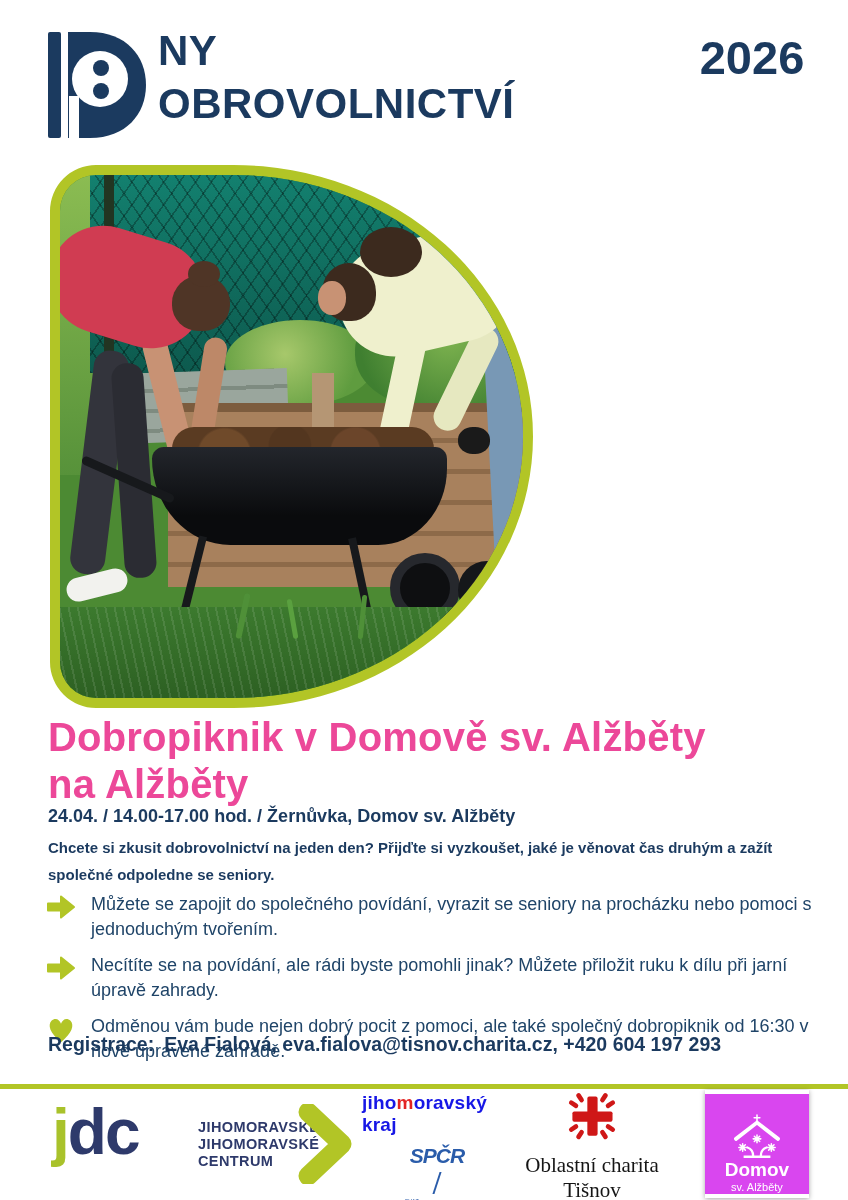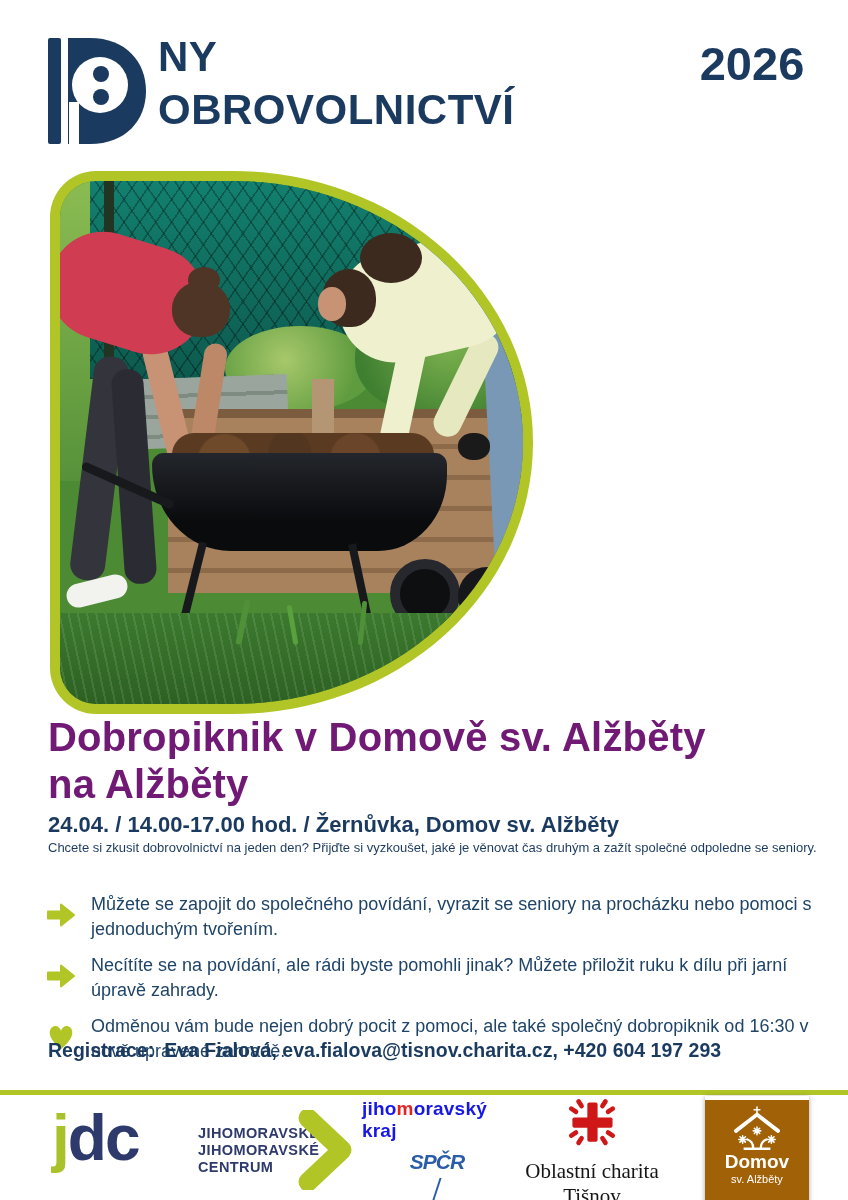--- a/index.html
+++ b/index.html
@@ -1,39 +1,39 @@
 <!DOCTYPE html>
 <html><head>
 <meta charset="utf-8">
 <style>
   html,body{margin:0;padding:0;background:#e8e8e8;}
   .poster{position:relative;width:848px;height:1200px;background:#ffffff;overflow:hidden;
           font-family:"Liberation Sans",sans-serif;margin:0 auto;}
-  .abs{position:absolute;margin-top:6px;}
+  .abs{position:absolute;}
 
   
   .brand{left:46px;top:26px;width:540px;height:118px;}
   .brand-svg{position:absolute;left:0;top:2px;}
   .brand-text{position:absolute;left:112px;top:0;color:#1b3a5f;font-weight:800;letter-spacing:.5px;}
   .brand-l1{font-size:42px;line-height:50px;}
   .brand-l2{font-size:42px;line-height:52px;margin-top:2px;}
   .date-block{left:682px;top:28px;width:140px;text-align:center;color:#1b3a5f;font-weight:800;font-size:47px;line-height:59px;}
 
   
   .photo-frame{left:50px;top:165px;width:483px;height:543px;box-sizing:border-box;
     border:10px solid #b2c526;overflow:hidden;background:#4c8a33;
     border-radius:46px 62% 62% 46px / 46px 50% 50% 46px;}
   .ph{position:absolute;}
 
   
-  .title{left:48px;top:714px;width:780px;color:#701a75;font-weight:800;font-size:40px;line-height:47px;letter-spacing:.2px;}
-  .subtitle{left:48px;top:806px;width:780px;color:#1b3a5f;font-weight:700;font-size:22px;}
-  .intro{left:48px;top:834px;width:784px;color:#1b3a5f;font-weight:400;font-size:13px;line-height:27px;}
+  .title{left:48px;top:714px;width:780px;color:#ec4899;font-weight:800;font-size:40px;line-height:47px;letter-spacing:.2px;}
+  .subtitle{left:48px;top:806px;width:780px;color:#1b3a5f;font-weight:700;font-size:18px;}
+  .intro{left:48px;top:834px;width:784px;color:#1b3a5f;font-weight:700;font-size:15px;line-height:27px;}
   .bullets{left:46px;top:892px;width:784px;margin:0;padding:0;list-style:none;}
-  .bullets li{display:flex;align-items:center;gap:13px;margin-bottom:11px;
+  .bullets li{display:flex;align-items:flex-start;gap:13px;margin-bottom:11px;
     color:#1f4468;font-size:18px;line-height:25px;}
   .bicon{flex:0 0 32px;padding-top:2px;}
   .registration{left:48px;top:1033px;width:780px;color:#1b3a5f;font-weight:800;font-size:19.5px;}
   .registration .rlabel{margin-right:10px;}
   .divider{left:0;top:1084px;width:848px;height:5px;background:#b2c526;}
 
   
   .jdc-logo{left:52px;top:1100px;font-weight:800;font-size:64px;line-height:64px;letter-spacing:-2px;}
   .jdc-logo .j{color:#a9c22b;}
   .jdc-logo .dc{color:#2e3a6b;}
@@ -53,22 +53,22 @@
   .ministry{margin-top:9px;display:flex;align-items:center;gap:6px;}
   .min-dots{width:36px;height:26px;
     background-image:radial-gradient(#79c3e8 1.3px,transparent 1.5px);
     background-size:4.6px 4.6px;}
   .min-text{color:#7f8c99;font-size:5.5px;line-height:7px;font-weight:700;letter-spacing:.3px;}
 
   .charita{left:502px;top:1090px;width:180px;text-align:center;}
   .charita-text{font-family:"Liberation Serif",serif;color:#151515;font-size:21px;line-height:25px;margin-top:3px;}
   .domov-card{left:705px;top:1090px;width:104px;height:108px;background:#ffffff;
     box-shadow:0 1px 5px rgba(0,0,0,.35);display:flex;align-items:center;justify-content:center;}
-  .domov-inner{width:112px;height:100px;background:#a16207;display:flex;flex-direction:column;
-    align-items:center;justify-content:flex-start;padding-top:6px;box-sizing:border-box;}
+  .domov-inner{width:112px;height:100px;background:#d946ef;display:flex;flex-direction:column;
+    align-items:center;justify-content:flex-start;padding-top:20px;box-sizing:border-box;}
   .domov-l1{color:#fff;font-weight:800;font-size:19px;line-height:20px;margin-top:2px;}
   .domov-l2{color:#fff;font-weight:400;font-size:11px;margin-top:1px;}
 </style>
 </head>
 <body>
 
 <div class="poster">
 
   <div class="abs brand">
     <svg class="brand-svg" width="102" height="114" viewBox="0 0 102 114">

